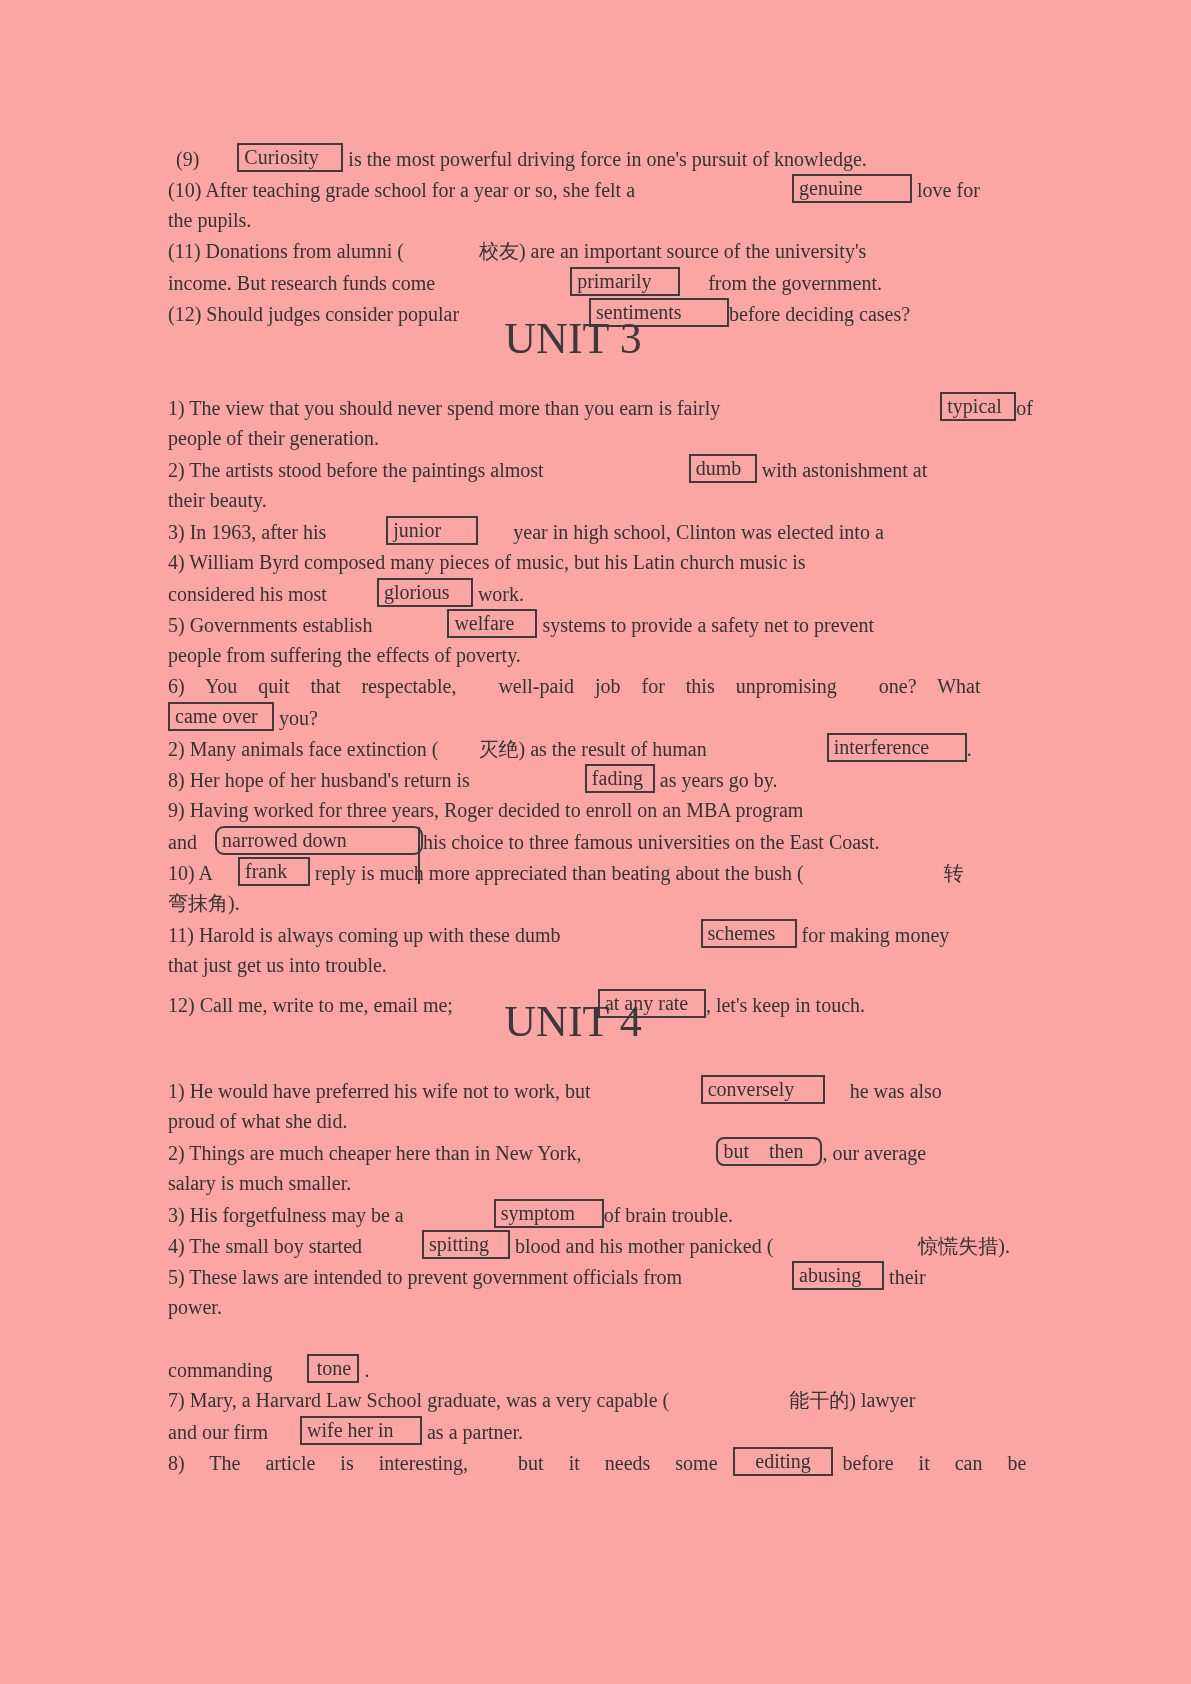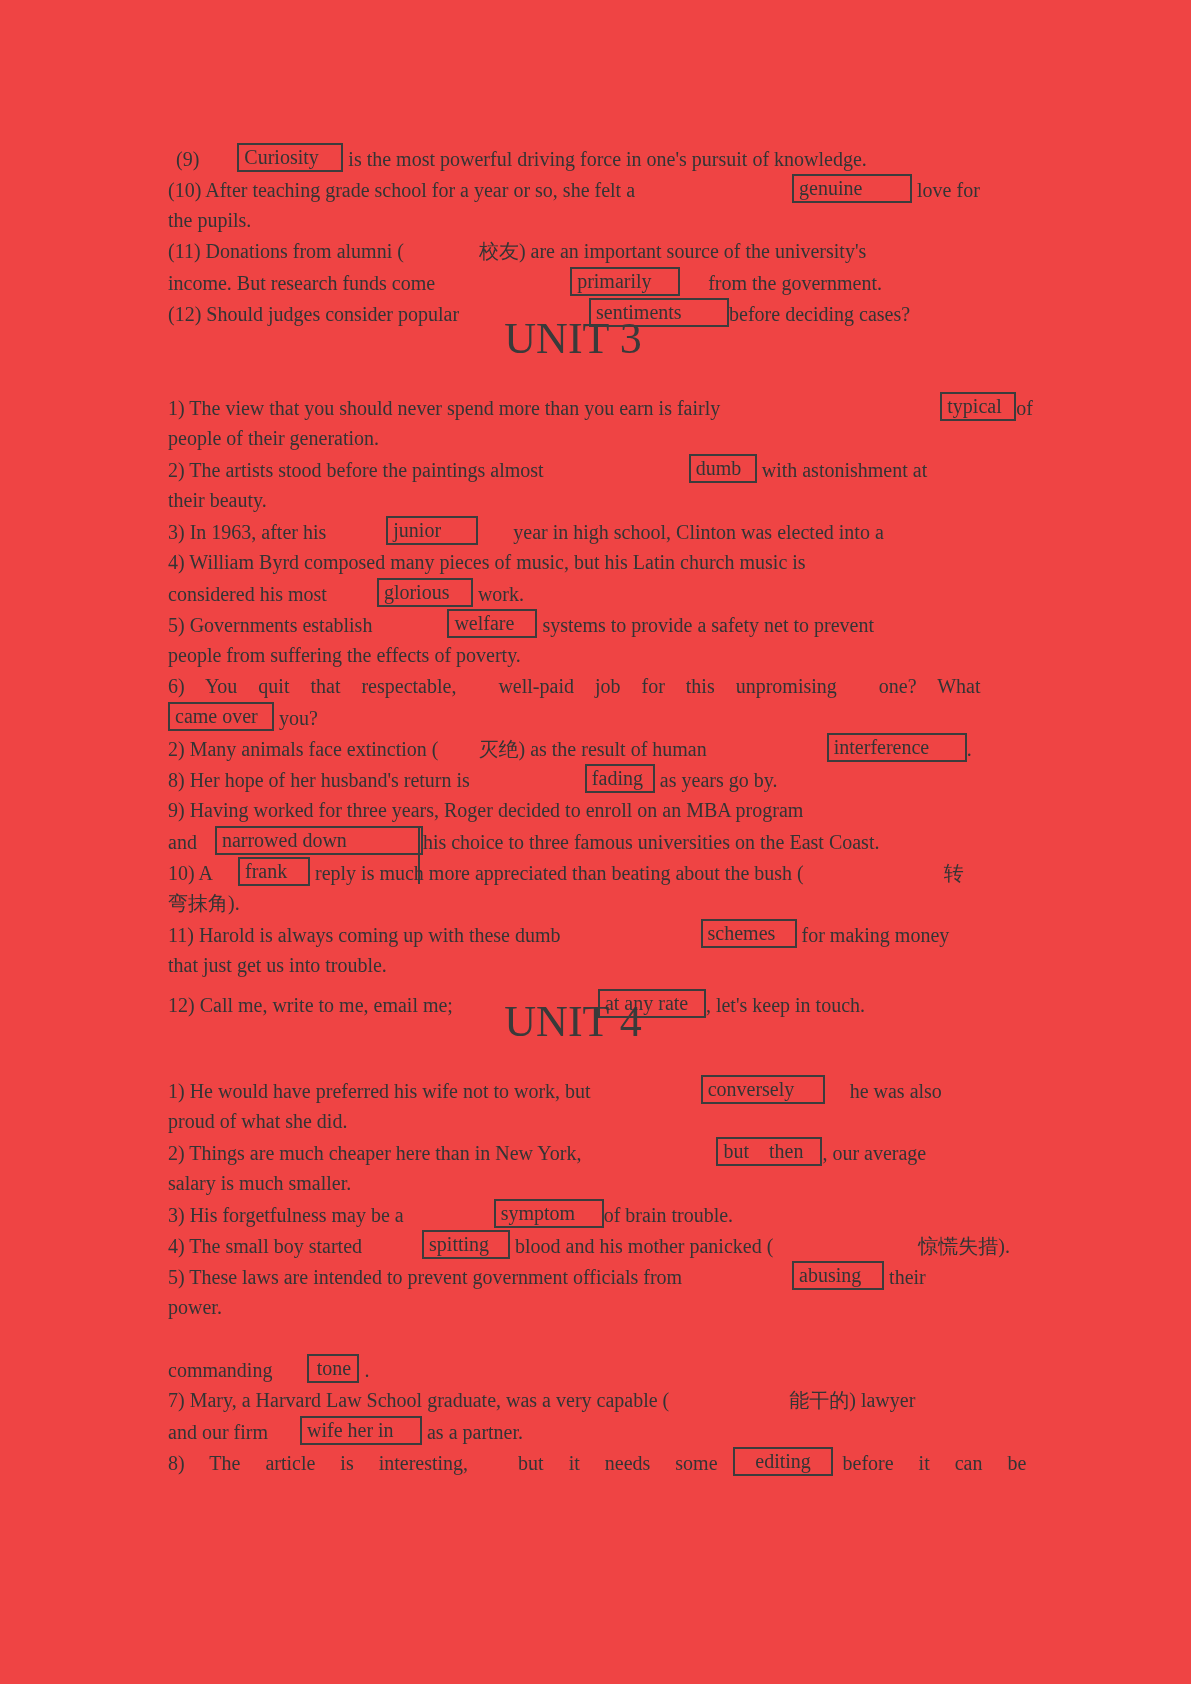--- a/index.html
+++ b/index.html
@@ -49,21 +49,21 @@
     line-height:48px;
     font-size:44px;
     text-align:center;
     margin:-14px 90px 29px 0;
     color:#3a3a3a;
   }
 </style>
 </head>
 <body>
 
-<div class="page" style="background: #ef4444; color: rgb(52, 52, 52);">
+<div class="page" style="background: #fca5a5; color: rgb(52, 52, 52);">
   <div class="doc">
       <div class="line"><span class="seg-gap" style="width: 8px;"></span><span class="seg-text">(9)</span><span class="seg-gap" style="width: 38px;"></span><span class="seg-box" style="width: 106px; border-color: rgb(60, 60, 60);">Curiosity</span><span class="seg-text"> is the most powerful driving force in one's pursuit of knowledge.</span></div>
       <div class="line"><span class="seg-text">(10) After teaching grade school for a year or so, she felt a</span><span class="seg-gap" style="width: 157px;"></span><span class="seg-box" style="width: 120px; border-color: rgb(60, 60, 60);">genuine</span><span class="seg-text"> love for</span></div>
       <div class="line"><span class="seg-text">the pupils.</span></div>
       <div class="line"><span class="seg-text">(11) Donations from alumni (</span><span class="seg-gap" style="width: 75px;"></span><span class="seg-text">校友) are an important source of the university's</span></div>
       <div class="line"><span class="seg-text">income. But research funds come</span><span class="seg-gap" style="width: 135px;"></span><span class="seg-box" style="width: 110px; border-color: rgb(60, 60, 60);">primarily</span><span class="seg-gap" style="width: 28px;"></span><span class="seg-text">from the government.</span></div>
       <div class="line"><span class="seg-text">(12) Should judges consider popular</span><span class="seg-gap" style="width: 130px;"></span><span class="seg-box" style="width: 140px; border-color: rgb(60, 60, 60);">sentiments</span><span class="seg-text">before deciding cases?</span></div>
       <div class="unit-heading">UNIT 3</div>
       <div class="line"><span class="seg-text">1) The view that you should never spend more than you earn is fairly</span><span class="seg-gap" style="width: 220px;"></span><span class="seg-box" style="width: 76px; border-color: rgb(60, 60, 60);">typical</span><span class="seg-text">of</span></div>
       <div class="line"><span class="seg-text">people of their generation.</span></div>
@@ -72,30 +72,30 @@
       <div class="line"><span class="seg-text">3) In 1963, after his</span><span class="seg-gap" style="width: 60px;"></span><span class="seg-box" style="width: 92px; border-color: rgb(60, 60, 60);">junior</span><span class="seg-gap" style="width: 35px;"></span><span class="seg-text">year in high school, Clinton was elected into a</span></div>
       <div class="line"><span class="seg-text">4) William Byrd composed many pieces of music, but his Latin church music is</span></div>
       <div class="line"><span class="seg-text">considered his most</span><span class="seg-gap" style="width: 50px;"></span><span class="seg-box" style="width: 96px; border-color: rgb(60, 60, 60);">glorious</span><span class="seg-text"> work.</span></div>
       <div class="line"><span class="seg-text">5) Governments establish</span><span class="seg-gap" style="width: 75px;"></span><span class="seg-box" style="width: 90px; border-color: rgb(60, 60, 60);">welfare</span><span class="seg-text"> systems to provide a safety net to prevent</span></div>
       <div class="line"><span class="seg-text">people from suffering the effects of poverty.</span></div>
       <div class="line" style="word-spacing: 16px;"><span class="seg-text">6) You quit that respectable,  well-paid job for this unpromising  one? What</span></div>
       <div class="line"><span class="seg-box" style="width: 106px; border-color: rgb(60, 60, 60);">came over</span><span class="seg-text"> you?</span></div>
       <div class="line"><span class="seg-text">2) Many animals face extinction (</span><span class="seg-gap" style="width: 40px;"></span><span class="seg-text">灭绝) as the result of human</span><span class="seg-gap" style="width: 120px;"></span><span class="seg-box" style="width: 140px; border-color: rgb(60, 60, 60);">interference</span><span class="seg-text">.</span></div>
       <div class="line"><span class="seg-text">8) Her hope of her husband's return is</span><span class="seg-gap" style="width: 115px;"></span><span class="seg-box" style="width: 70px; border-color: rgb(60, 60, 60);">fading</span><span class="seg-text"> as years go by.</span></div>
       <div class="line"><span class="seg-text">9) Having worked for three years, Roger decided to enroll on an MBA program</span></div>
-      <div class="line"><span class="seg-text">and</span><span class="seg-gap" style="width: 18px;"></span><span class="seg-box" style="width: 208px; border-color: rgb(60, 60, 60);">narrowed down</span><span class="seg-caret" style="left: 250px; background: rgb(60, 60, 60);"></span><span class="seg-text">his choice to three famous universities on the East Coast.</span></div>
+      <div class="line"><span class="seg-text">and</span><span class="seg-gap" style="width: 18px;"></span><span class="seg-box" style="width: 208px; border-color: rgb(60, 60, 60); border-radius: 9px;">narrowed down</span><span class="seg-caret" style="left: 250px; background: rgb(60, 60, 60);"></span><span class="seg-text">his choice to three famous universities on the East Coast.</span></div>
       <div class="line"><span class="seg-text">10) A</span><span class="seg-gap" style="width: 25px;"></span><span class="seg-box" style="width: 72px; text-align: left; border-color: rgb(60, 60, 60);">frank</span><span class="seg-text"> reply is much more appreciated than beating about the bush (</span><span class="seg-gap" style="width: 140px;"></span><span class="seg-text">转</span></div>
       <div class="line"><span class="seg-text">弯抹角).</span></div>
       <div class="line"><span class="seg-text">11) Harold is always coming up with these dumb</span><span class="seg-gap" style="width: 140px;"></span><span class="seg-box" style="width: 96px; border-color: rgb(60, 60, 60);">schemes</span><span class="seg-text"> for making money</span></div>
       <div class="line"><span class="seg-text">that just get us into trouble.</span></div>
       <div class="line"><span class="seg-text">12) Call me, write to me, email me;</span><span class="seg-gap" style="width: 145px;"></span><span class="seg-box" style="width: 108px; border-color: rgb(60, 60, 60); margin-top: 8px;">at any rate</span><span class="seg-text">, let's keep in touch.</span></div>
       <div class="unit-heading">UNIT 4</div>
       <div class="line"><span class="seg-text">1) He would have preferred his wife not to work, but</span><span class="seg-gap" style="width: 110px;"></span><span class="seg-box" style="width: 124px; border-color: rgb(60, 60, 60);">conversely</span><span class="seg-gap" style="width: 25px;"></span><span class="seg-text">he was also</span></div>
       <div class="line"><span class="seg-text">proud of what she did.</span></div>
-      <div class="line"><span class="seg-text">2) Things are much cheaper here than in New York,</span><span class="seg-gap" style="width: 135px;"></span><span class="seg-box" style="width: 106px; border-color: rgb(60, 60, 60);">but    then</span><span class="seg-text">, our average</span></div>
+      <div class="line"><span class="seg-text">2) Things are much cheaper here than in New York,</span><span class="seg-gap" style="width: 135px;"></span><span class="seg-box" style="width: 106px; border-color: rgb(60, 60, 60); border-radius: 8px;">but    then</span><span class="seg-text">, our average</span></div>
       <div class="line"><span class="seg-text">salary is much smaller.</span></div>
       <div class="line"><span class="seg-text">3) His forgetfulness may be a</span><span class="seg-gap" style="width: 90px;"></span><span class="seg-box" style="width: 110px; border-color: rgb(60, 60, 60);">symptom</span><span class="seg-text">of brain trouble.</span></div>
       <div class="line"><span class="seg-text">4) The small boy started</span><span class="seg-gap" style="width: 60px;"></span><span class="seg-box" style="width: 88px; border-color: rgb(60, 60, 60);">spitting</span><span class="seg-text"> blood and his mother panicked (</span><span class="seg-gap" style="width: 145px;"></span><span class="seg-text">惊慌失措).</span></div>
       <div class="line"><span class="seg-text">5) These laws are intended to prevent government officials from</span><span class="seg-gap" style="width: 110px;"></span><span class="seg-box" style="width: 92px; border-color: rgb(60, 60, 60);">abusing</span><span class="seg-text"> their</span></div>
       <div class="line"><span class="seg-text">power.</span></div>
       <div class="line"></div>
       <div class="line"><span class="seg-text">commanding</span><span class="seg-gap" style="width: 35px;"></span><span class="seg-box" style="width: 52px; text-align: center; border-color: rgb(60, 60, 60);">tone</span><span class="seg-text"> .</span></div>
       <div class="line"><span class="seg-text">7) Mary, a Harvard Law School graduate, was a very capable (</span><span class="seg-gap" style="width: 120px;"></span><span class="seg-text">能干的) lawyer</span></div>
       <div class="line"><span class="seg-text">and our firm</span><span class="seg-gap" style="width: 32px;"></span><span class="seg-box" style="width: 122px; border-color: rgb(60, 60, 60);">wife her in</span><span class="seg-text"> as a partner.</span></div>
       <div class="line" style="word-spacing: 20px;"><span class="seg-text">8) The article is interesting,  but it needs some</span><span class="seg-gap" style="width: 15px;"></span><span class="seg-box" style="width: 100px; text-align: center; border-color: rgb(60, 60, 60);">editing</span><span class="seg-gap" style="width: 10px;"></span><span class="seg-text">before it can be</span></div>

